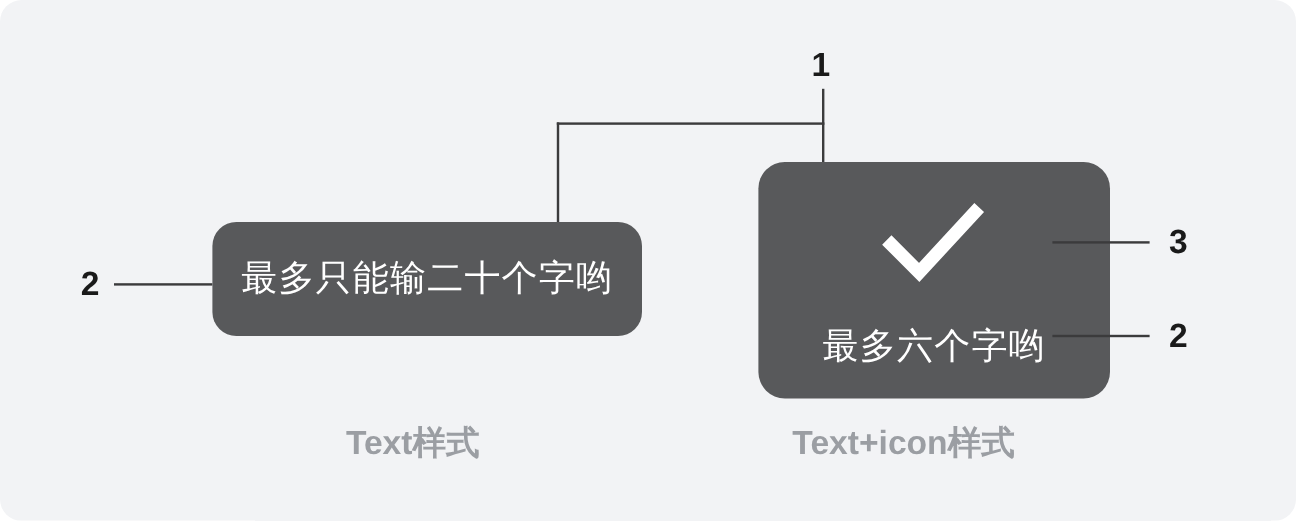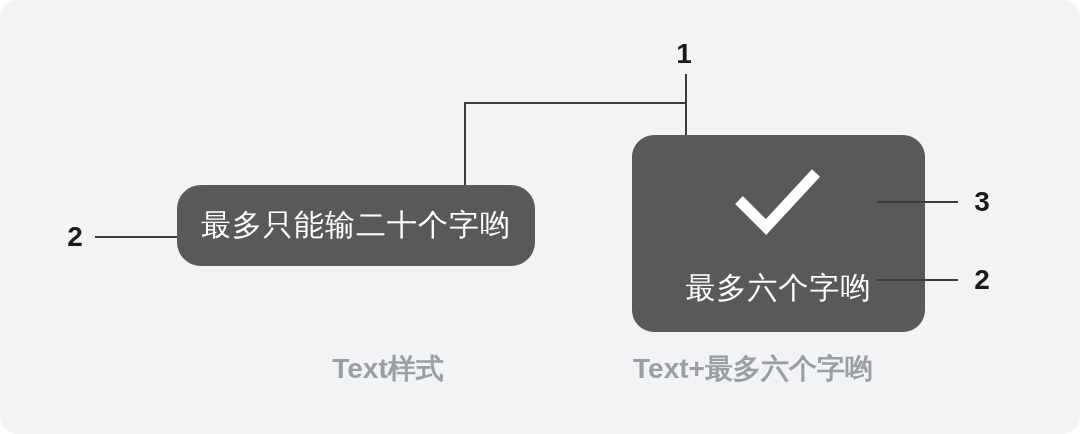--- a/index.html
+++ b/index.html
@@ -27,22 +27,22 @@
   .abs { position: absolute; }
   .center { transform: translate(-50%, -50%); }
 
   .toast {
     background: var(--toast-bg);
     color: var(--toast-text);
     border-radius: 20px;
   }
   .toast-text-style {
     left: 177px; top: 185px;
-    width: 358px; height: 81px;
-    display: flex; align-items: center; justify-content: center; border-radius: 24px;
+    width: 358px; height: 95px;
+    display: flex; align-items: center; justify-content: center;
   }
   .toast-message {
     font-size: 30px;
     font-weight: 500;
     letter-spacing: 1px;
     white-space: nowrap;
   }
   .toast-texticon-style {
     left: 632px; top: 135px;
     width: 293px; height: 197px;
@@ -105,16 +105,16 @@
     </span>
     <span class="toast-message">最多六个字哟</span>
   </div>
 
   <div class="abs line" style="left:877px; top:201px; width:81px; height:2px;"></div>
   <div class="abs center callout-num" style="left:982px; top:202px;">3</div>
 
   <div class="abs line" style="left:877px; top:279px; width:81px; height:2px;"></div>
   <div class="abs center callout-num" style="left:982px; top:280px;">2</div>
 
-  <div class="abs center caption" style="left:344px; top:369px;margin-left:44px;">Text样式</div>
-  <div class="abs center caption" style="left:753px; top:369px;">Text+最多六个字哟</div>
+  <div class="abs center caption" style="left:344px; top:369px;">Text样式</div>
+  <div class="abs center caption" style="left:753px; top:369px;">Text+icon样式</div>
 
 </div>
 
 </body></html>

